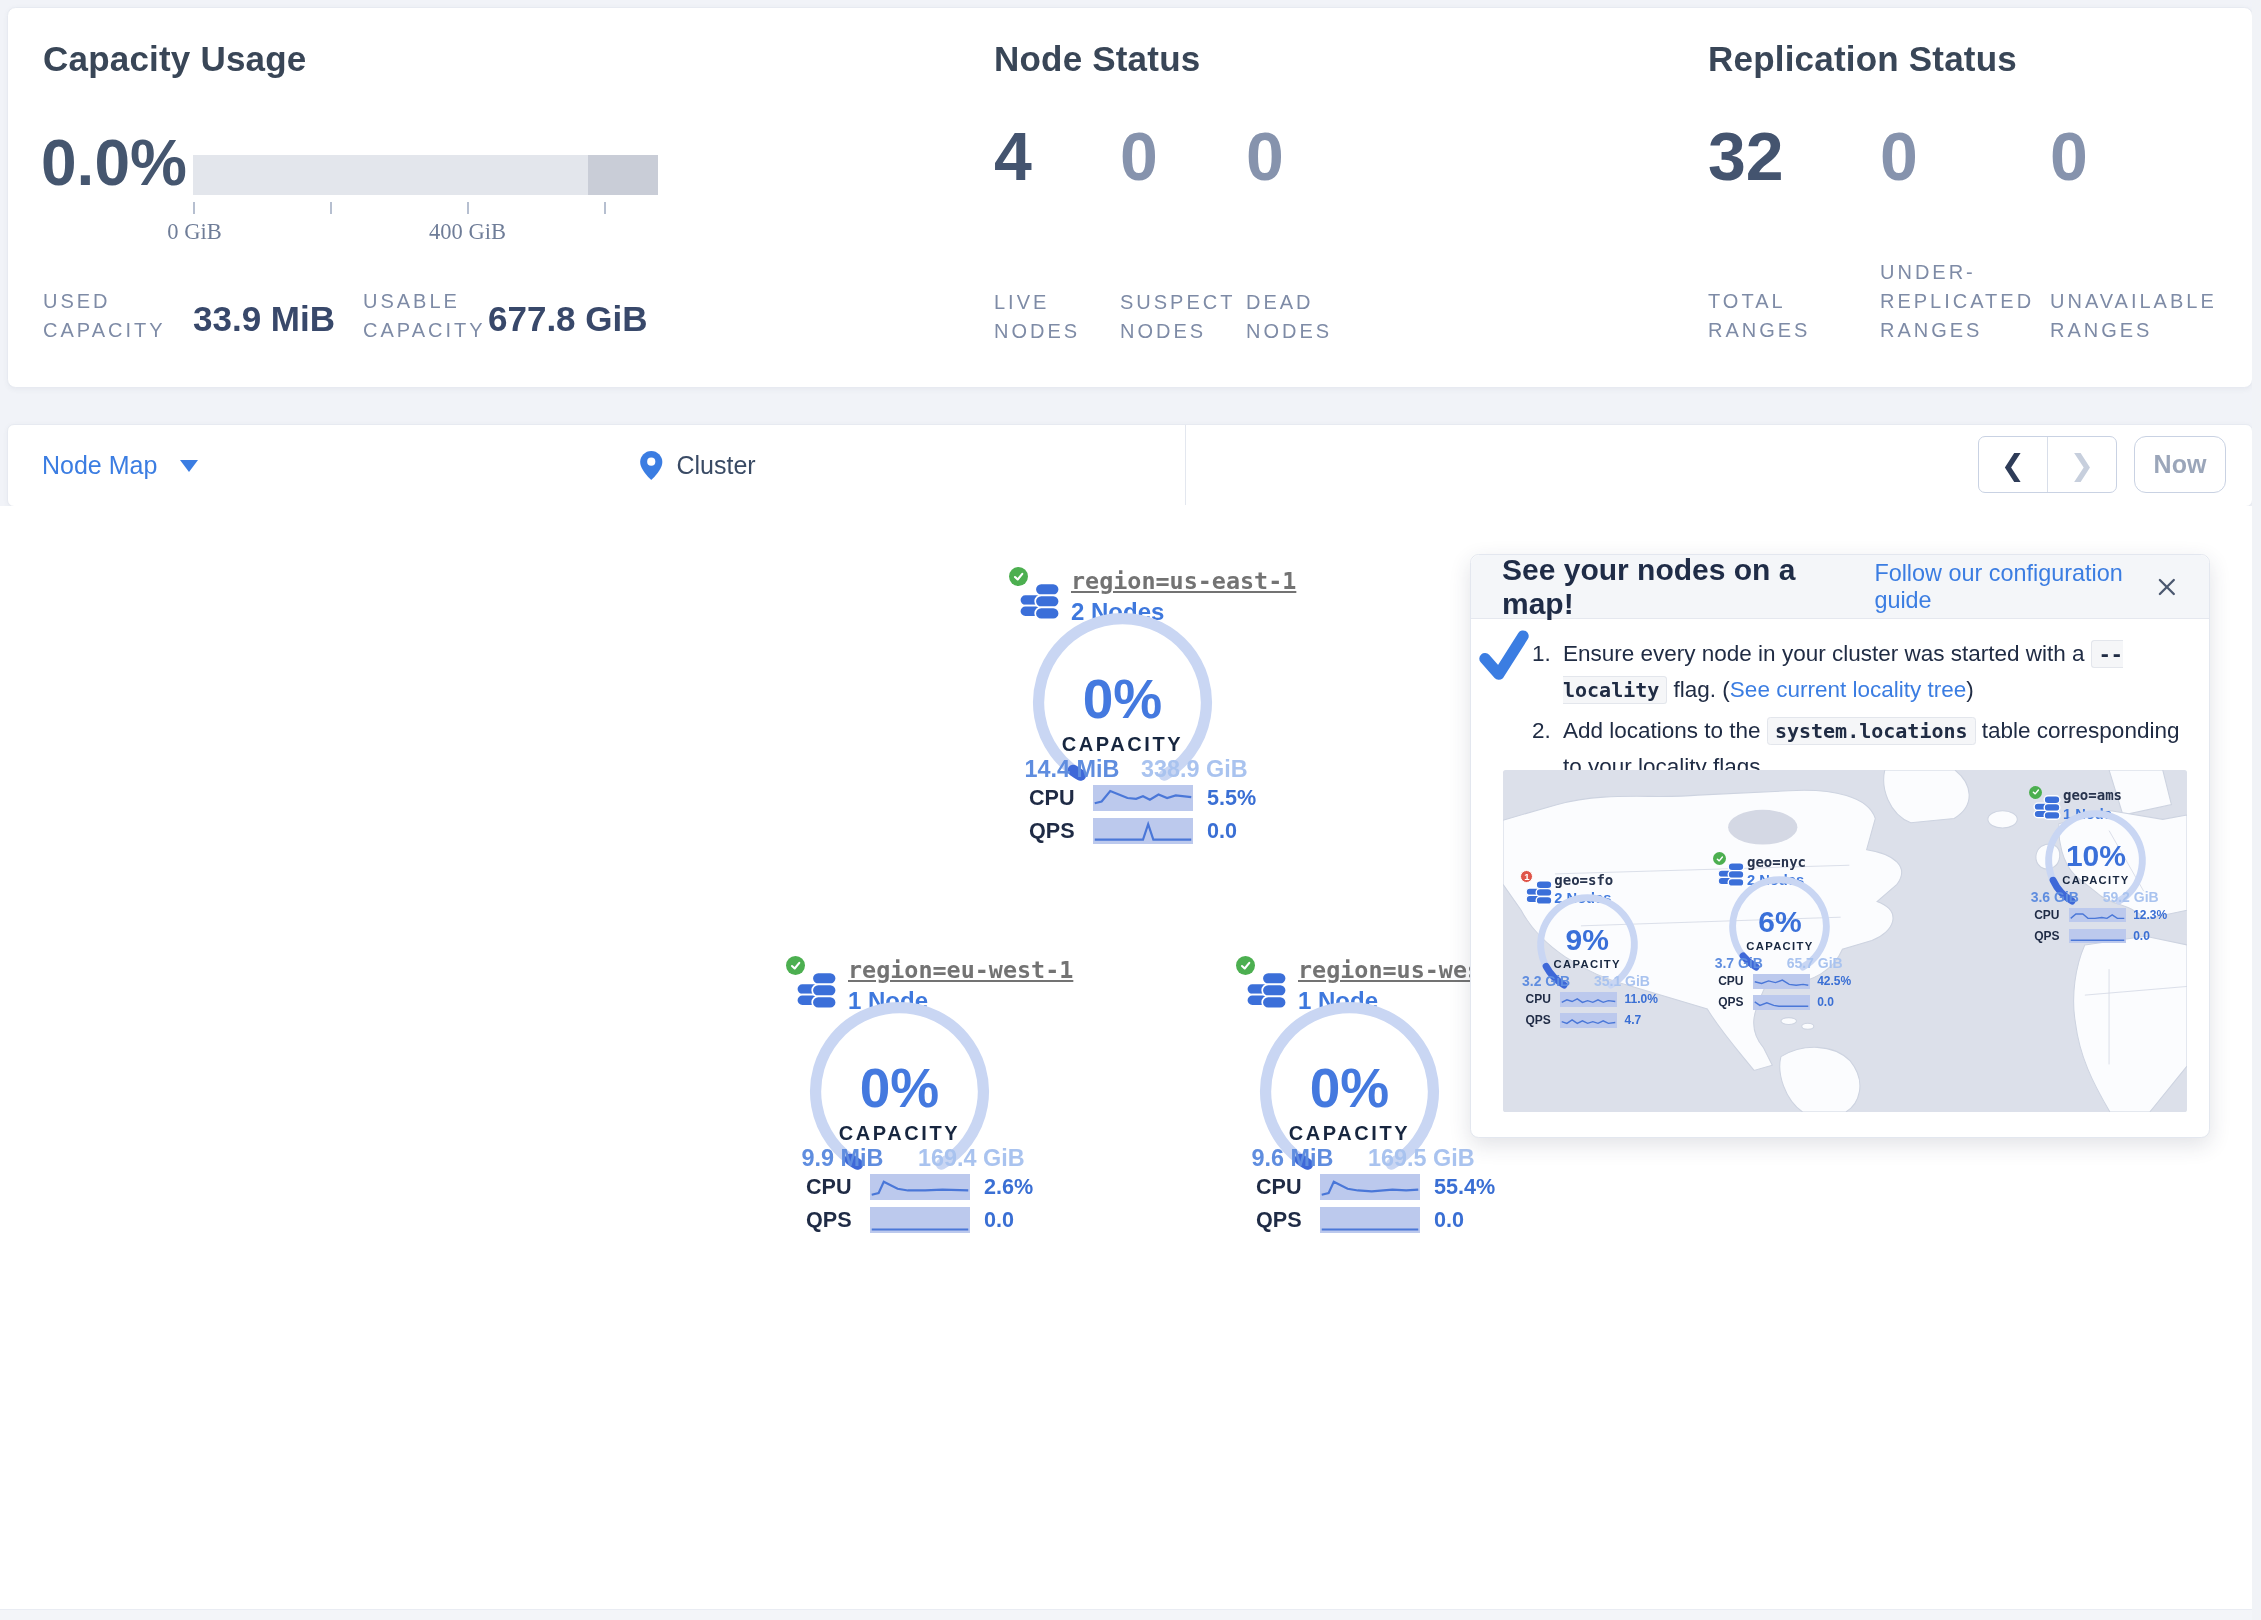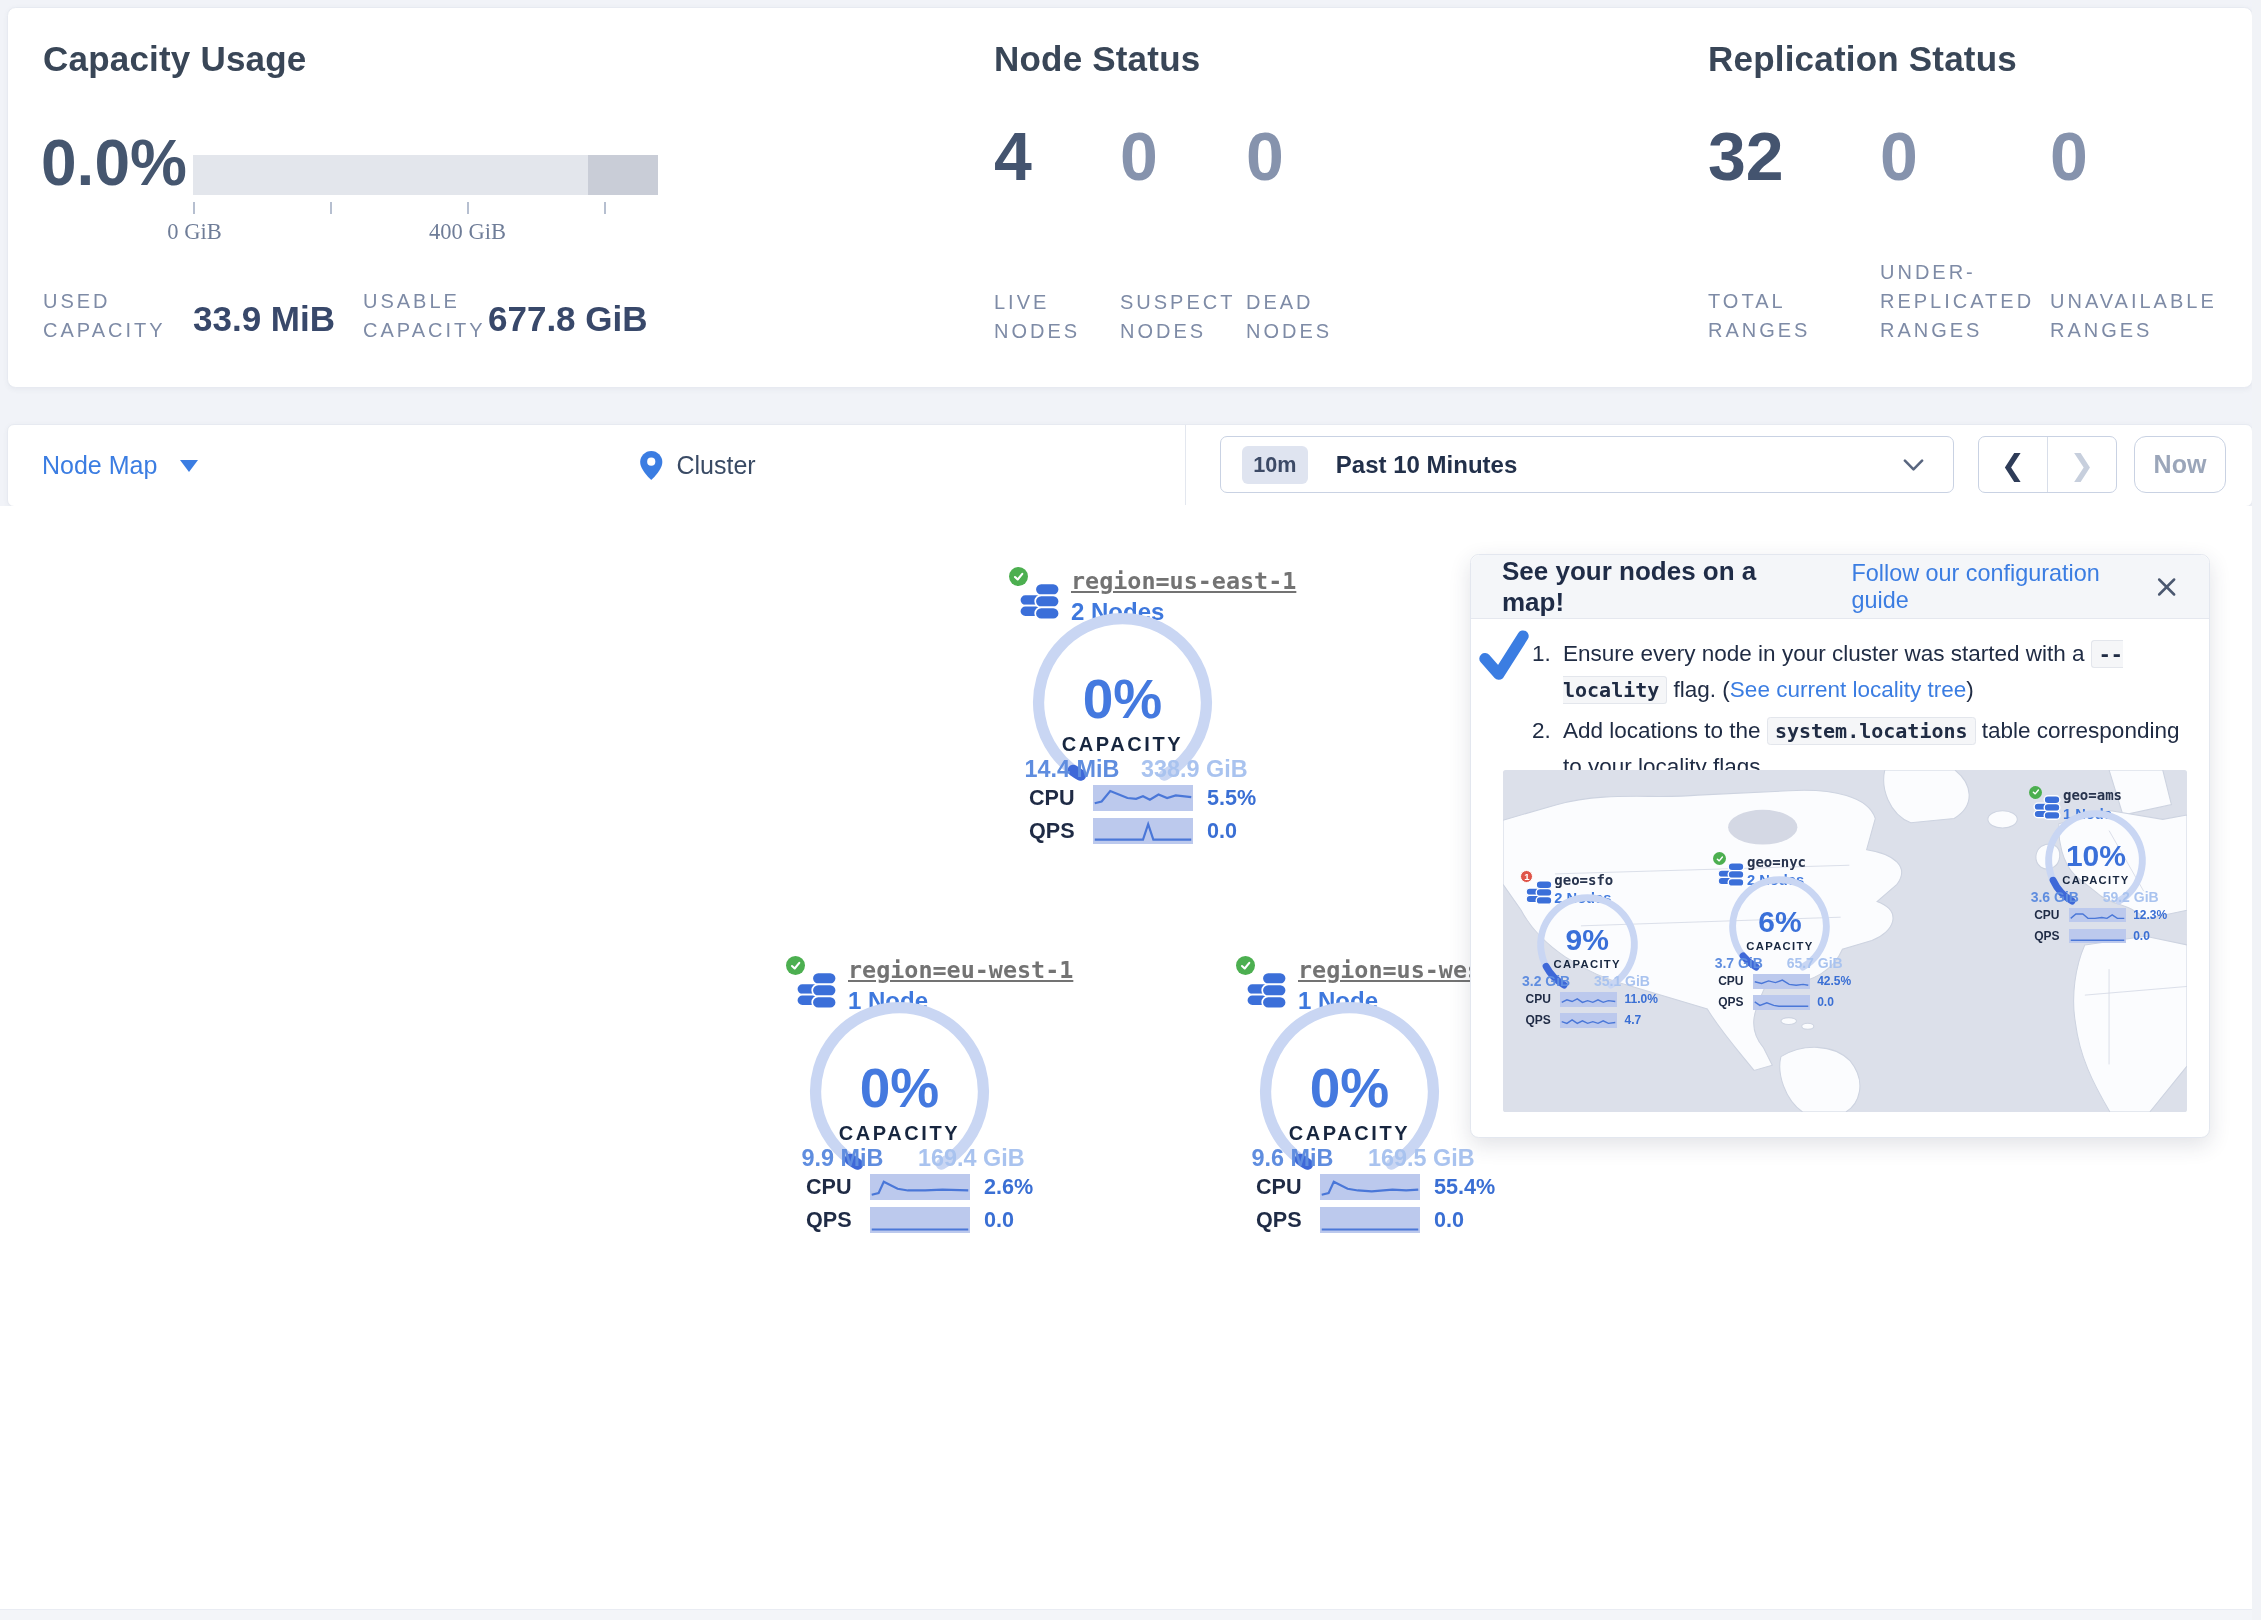--- a/index.html
+++ b/index.html
@@ -39,21 +39,21 @@
   .r-vals{position:absolute;left:15.6px;top:189px;width:223px;display:flex;justify-content:space-between;}
   .r-used{font-size:23.4px;font-weight:600;color:#5f8ddf;}
   .r-total{font-size:23.4px;font-weight:600;color:#a9c3ef;}
   .m-row{position:absolute;display:flex;align-items:center;}
   .m-label{font-size:21.6px;font-weight:700;color:#1f2b45;}
   .m-val{font-size:21.6px;font-weight:700;color:#3a6fd4;}
   .spark{background:#bcc9ed;display:block;}
   
   .popup{position:absolute;left:1470px;top:554px;width:738px;height:582px;background:#fff;border:0.9px solid #e3e7ef;border-radius:8.7px;box-shadow:0 7px 21px rgba(40,50,80,.14);}
   .popup-head{position:absolute;left:0;top:0;right:0;height:64px;background:#f4f6f9;border-bottom:0.9px solid #e5e8ef;border-radius:8.7px 8.7px 0 0;display:flex;align-items:center;padding:0 31px;box-sizing:border-box;}
-  .popup-title{font-size:26px;font-weight:700;color:#1f2c47;}
+  .popup-title{font-size:30px;font-weight:700;color:#1f2c47;}
   .popup-link{font-size:23.4px;color:#3b7de2;margin-left:35px;}
   .popup-close{margin-left:auto;cursor:pointer;}
   .popup-list{position:absolute;left:61px;top:81px;width:648px;font-size:22.5px;color:#202c44;line-height:35px;}
   .li-row{display:flex;margin-bottom:5.2px;}
   .li-num{width:31px;flex:none;}
   .inline-link{color:#3b7de2;}
   code.tok{font-family:"DejaVu Sans Mono","Liberation Mono",monospace;font-size:20px;font-weight:700;background:#f5f6f8;border:0.9px solid #e3e6ec;border-radius:3.5px;padding:0.9px 7px;}
   .map{position:absolute;left:32px;top:215px;width:684px;height:342px;background:#dce0ea;border-radius:2.6px;}
   
   .mini{position:absolute;width:133px;height:161px;}
@@ -145,27 +145,20 @@
     </div>
     <div class="abs" style="left:632px;top:0;height:81px;display:flex;align-items:center;gap:14px;cursor:pointer;">
       <svg width="22.5" height="29" viewBox="0 0 26 34">
           <path d="M13 0C5.8 0 0 5.8 0 13c0 9.8 13 21 13 21s13-11.2 13-21C26 5.8 20.2 0 13 0z" fill="#3b7de2"></path>
           <circle cx="13" cy="12.5" r="4.8" fill="#fff"></circle>
         </svg>
       <span class="tb-crumb">Cluster</span>
     </div>
     <div class="divider-v" style="left:1177px;top:0;height:80px;"></div>
 
-    <div class="select-box" style="left:1212px;top:11.3px;width:732px;height:55px;cursor:pointer;">
-      <span class="badge-10m" style="margin-left:21px;">10m</span>
-      <span class="sel-label" style="margin-left:28px;">Past 10 Minutes</span>
-      <svg style="margin-left:auto;margin-right:29px;" width="21" height="12" viewBox="0 0 24 14">
-          <polyline points="2,2 12,12 22,2" fill="none" stroke="#59667f" stroke-width="3" stroke-linecap="round" stroke-linejoin="round"></polyline>
-        </svg>
-    </div>
     <div class="select-box" style="left:1970px;top:11.3px;width:137px;height:55px;padding:0;">
       <div class="arrow-btn" style="border-right:0.9px solid #d8dee9;color:#2e3c58;height:100%;cursor:pointer;">❮</div>
       <div class="arrow-btn" style="color:#c7cfdd;height:100%;">❯</div>
     </div>
     <div class="now-btn" style="left:2126px;top:11.3px;width:90px;height:55px;cursor:pointer;border-radius:12px;">Now</div>
   </div>
 
   <div class="abs" style="left:0;top:506px;width:2252px;height:1103px;background:#fff;">
 
     <div class="region" style="left:1009px;top:61px;">

